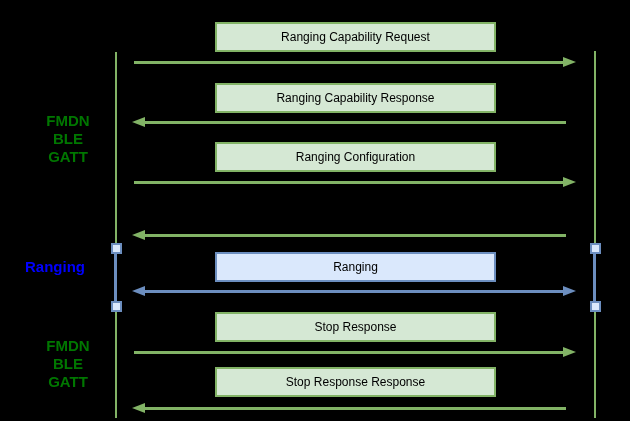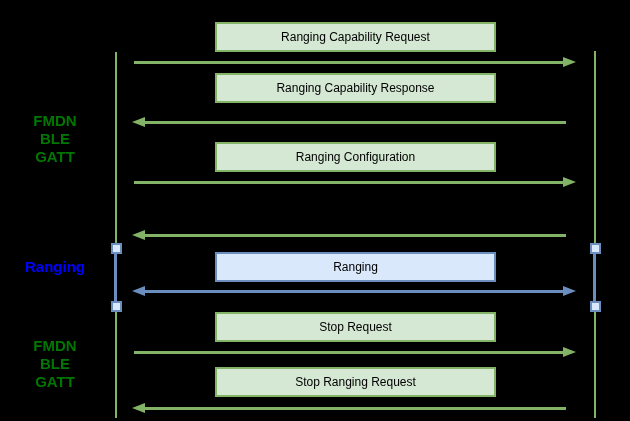--- a/index.html
+++ b/index.html
@@ -40,21 +40,21 @@
   .head.hr{right:0;border-left:13px solid var(--green-stroke,#82b366);}
   .head.hl{left:0;border-right:13px solid var(--green-stroke,#82b366);}
   .arrow.b .head.hr{border-left-color:var(--blue-stroke,#6c8ebf);}
   .arrow.b .head.hl{border-right-color:var(--blue-stroke,#6c8ebf);}
 
   
   .phase{
     position:absolute;left:0;width:110px;text-align:center;
     font-weight:bold;font-size:15px;line-height:18px;
   }
-  .phase.green-label{color:var(--phase-green,#007700);}
+  .phase.green-label{color:var(--phase-green,#007700);padding-left:13px;}
   .phase.blue-label{color:var(--phase-blue,#0000ff);}
 </style>
 </head>
 <body>
 
 <div class="stage">
 
   <div class="lifeline" style="left:115px;top:52px;height:366px"></div>
   <div class="lifeline" style="left:594px;top:51px;height:367px"></div>
   <div class="lifeline blue-seg" style="left:114px;top:253px;height:48px"></div>
@@ -80,21 +80,21 @@
   </div>
 
   <div class="mbox green" style="top:22px">
     <span>Ranging Capability Request</span>
   </div>
   <div class="arrow r" style="top:57px">
     <span class="shaft"></span>
     <span class="head hr"></span>
   </div>
 
-  <div class="mbox green" style="top:73px">
+  <div class="mbox green" style="top:83px">
     <span>Ranging Capability Response</span>
   </div>
   <div class="arrow l" style="top:117px">
     <span class="shaft"></span>
     <span class="head hl"></span>
   </div>
 
   <div class="mbox green" style="top:142px">
     <span>Ranging Configuration</span>
   </div>
@@ -111,28 +111,28 @@
   <div class="mbox blue" style="top:252px">
     <span>Ranging</span>
   </div>
   <div class="arrow b" style="top:286px">
     <span class="shaft"></span>
     <span class="head hl"></span>
     <span class="head hr"></span>
   </div>
 
   <div class="mbox green" style="top:312px">
-    <span>Stop Request</span>
+    <span>Stop Response</span>
   </div>
   <div class="arrow r" style="top:347px">
     <span class="shaft"></span>
     <span class="head hr"></span>
   </div>
 
   <div class="mbox green" style="top:367px">
-    <span>Stop Ranging Request</span>
+    <span>Stop Response Response</span>
   </div>
   <div class="arrow l" style="top:403px">
     <span class="shaft"></span>
     <span class="head hl"></span>
   </div>
 
 </div>
 
 </body></html>

